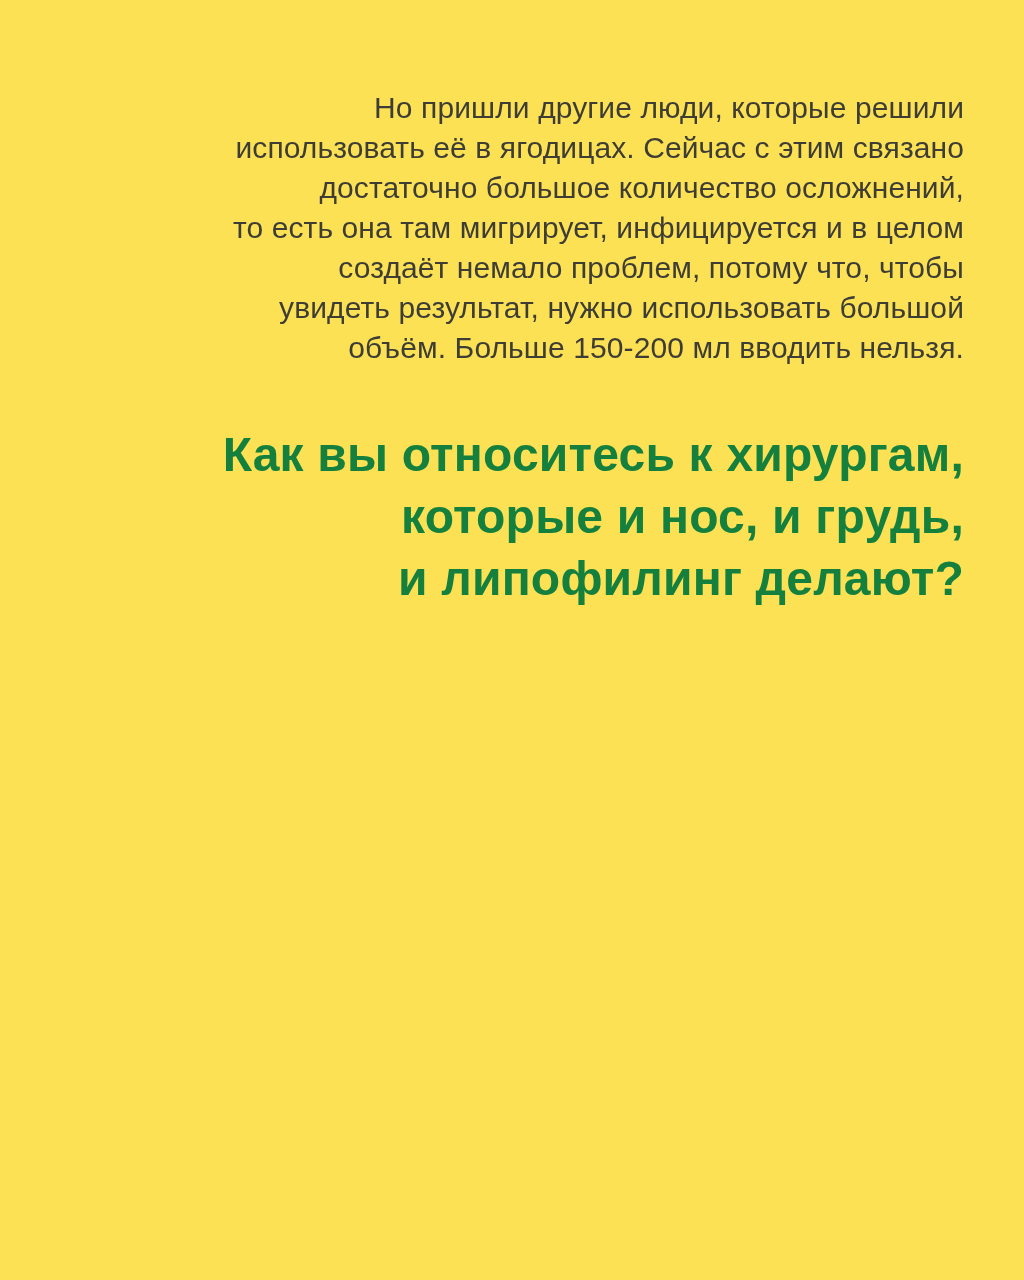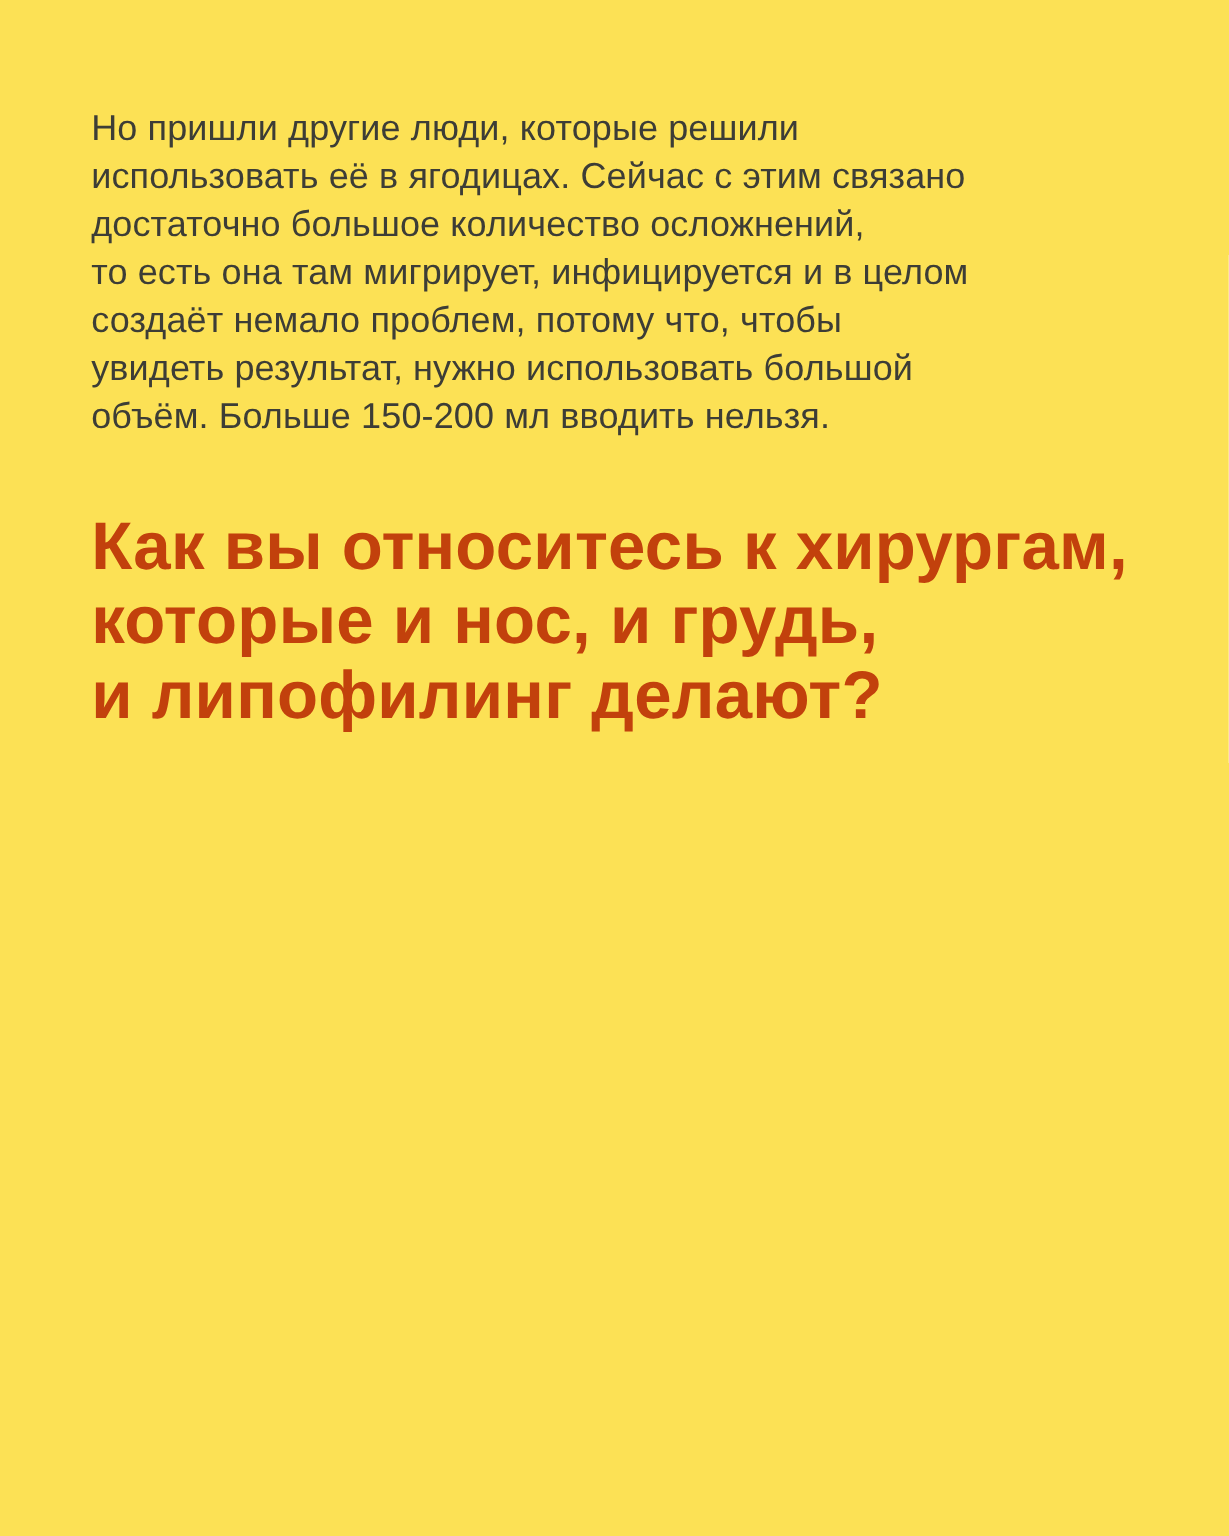--- a/index.html
+++ b/index.html
@@ -1,15 +1,15 @@
 <!DOCTYPE html>
 <html><head>
 <meta charset="utf-8">
 <style>
-  * { margin: 0; padding: 0; box-sizing: border-box; }
+  * { margin: 0; padding: 0; box-sizing: border-box; text-align: right; }
   html, body {
     width: 1024px;
     font-family: "Liberation Sans", "DejaVu Sans", sans-serif;
   }
   .card {
     position: relative;
     width: 1024px;
     height: 1280px;
     background: #FCE155;
     padding: 88px 60px 0 76px;
@@ -19,24 +19,24 @@
     font-size: 30px;
     line-height: 40px;
     font-weight: 400;
     color: #3D3D36;
     white-space: pre-line;
     letter-spacing: 0.1px;
   }
   .para-2 { margin-top: 42px; }
   .question-heading {
     margin-top: 56px;
-    font-size: 56px;
+    font-size: 48px;
     line-height: 62px;
     font-weight: 700;
-    color: #c2410c;
+    color: #15803d;
     white-space: pre-line;
     letter-spacing: 0.2px;
   }
   .para-3 { margin-top: 58px; }
 </style>
 </head>
 <body>
 
 <div class="card">
   <p class="body-paragraph para-1">Но пришли другие люди, которые решили

